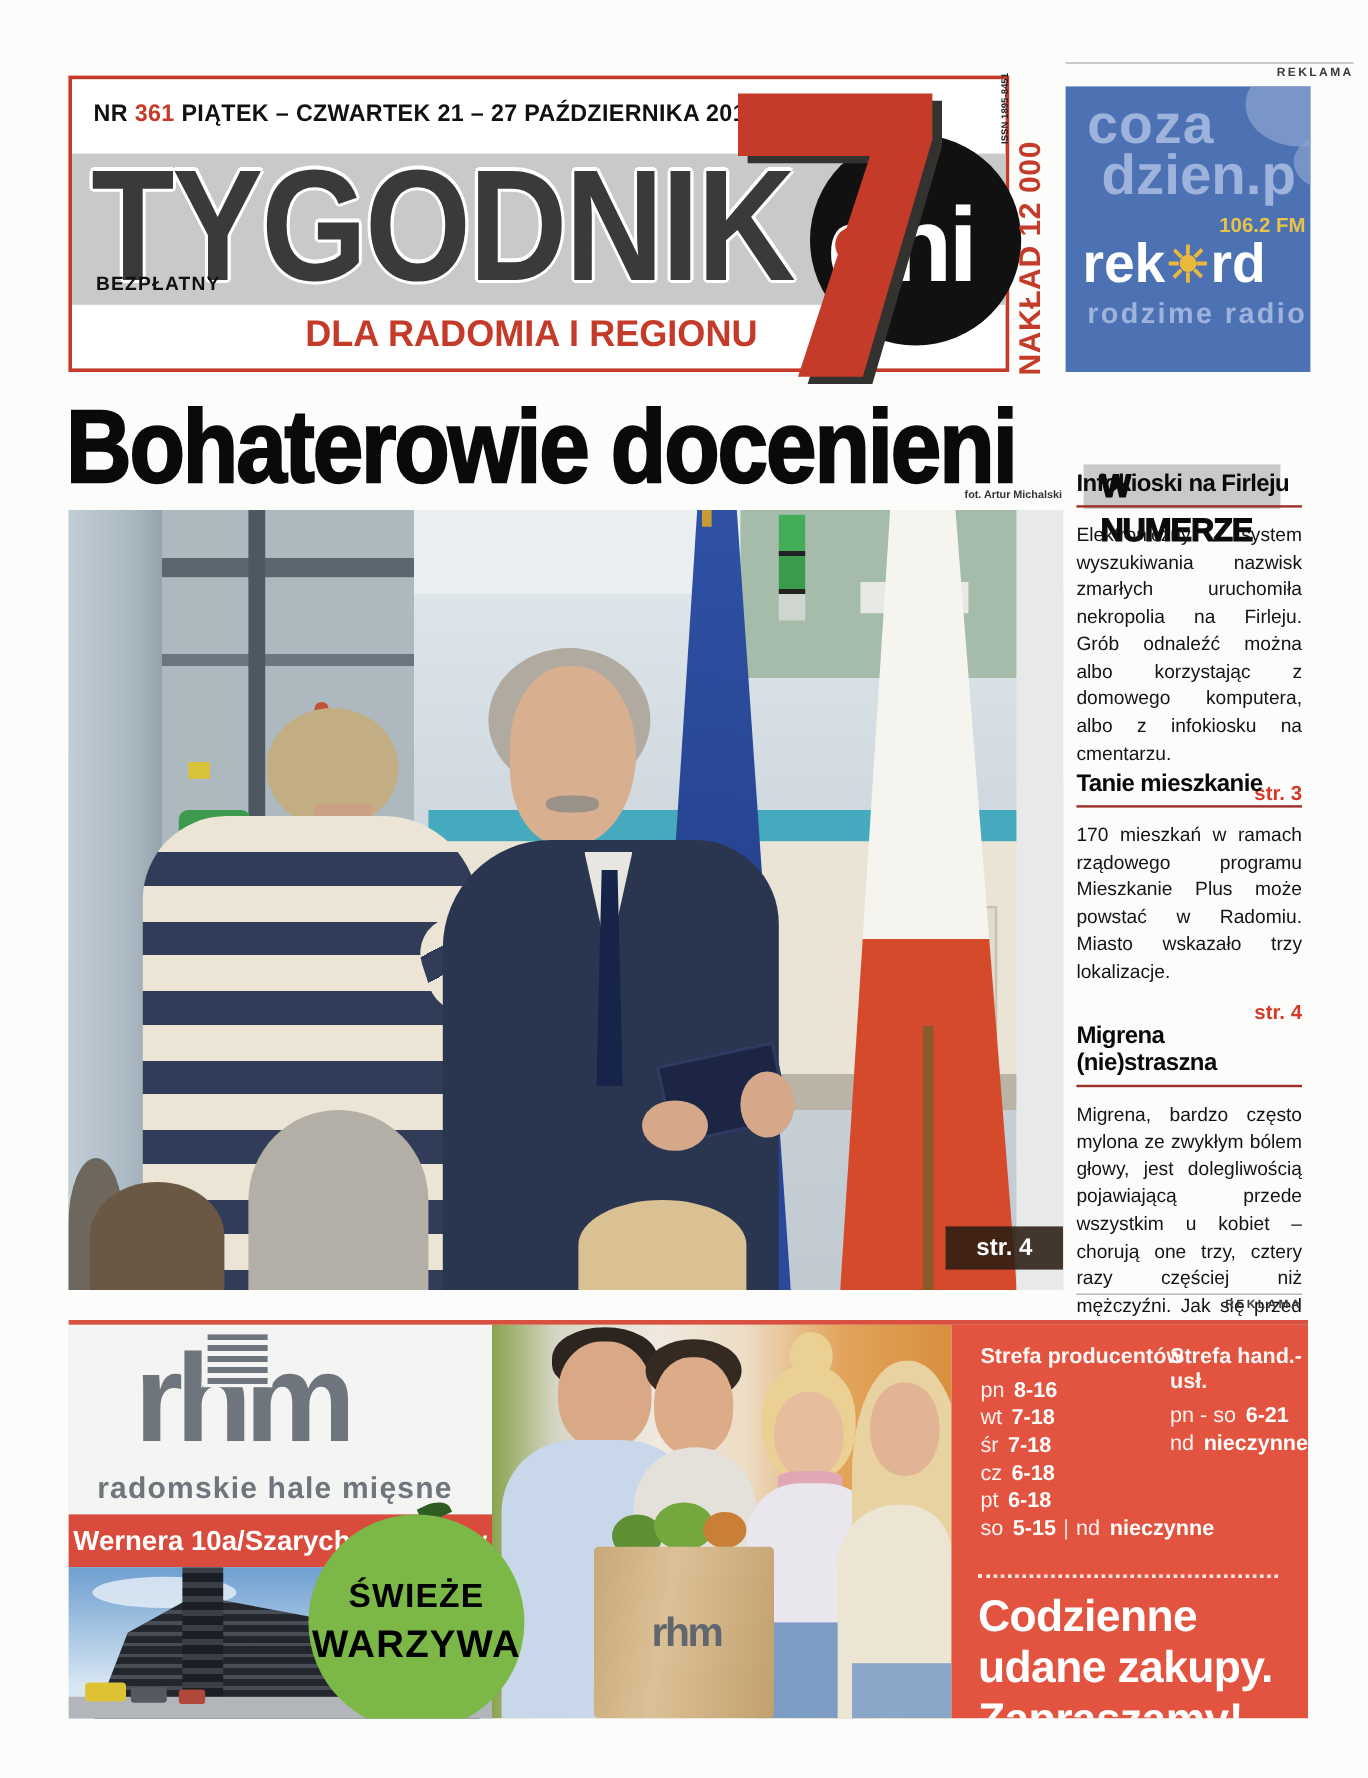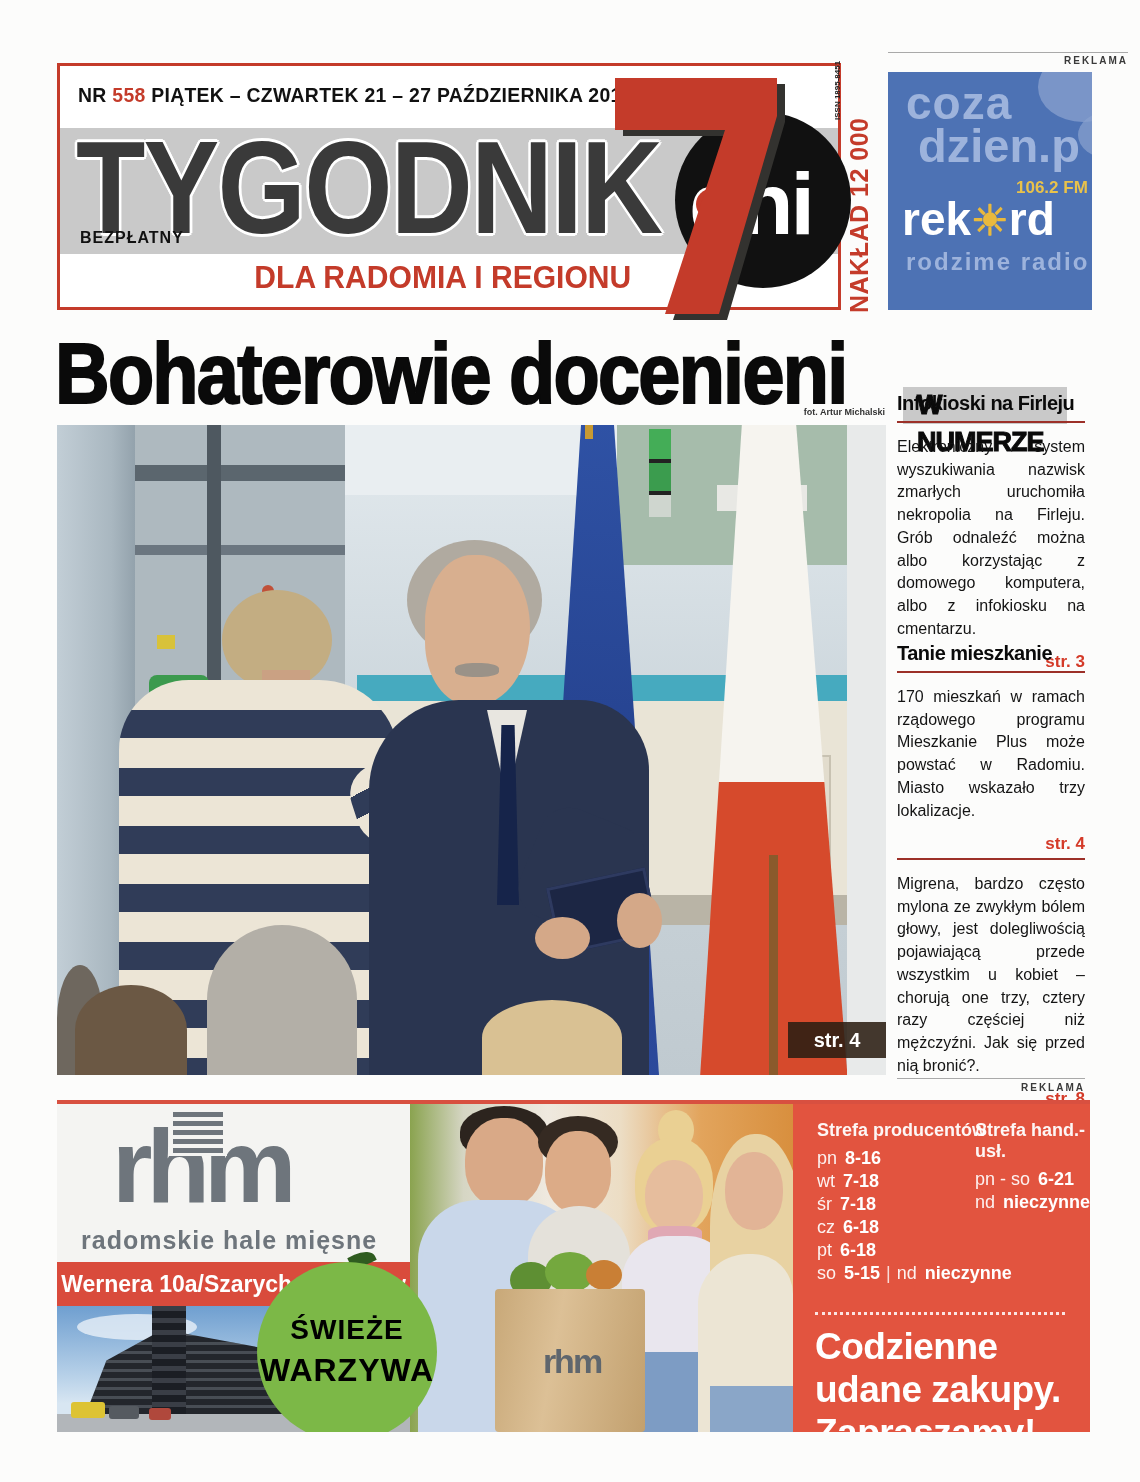--- a/index.html
+++ b/index.html
@@ -95,21 +95,21 @@
   .ph{position:absolute;}
 </style>
 </head>
 <body>
 
 <div id="page">
 
   <div id="masthead" class="abs">
     <div id="nr-line" class="abs">
       <span>NR</span>
-      <span class="num">558</span>
+      <span class="num">361</span>
       <span>PIĄTEK – CZWARTEK  21 – 27 PAŹDZIERNIKA 2016</span>
     </div>
     <div id="gray-band" class="abs"></div>
     <div id="tyg" class="abs nosel">TYGODNIK</div>
     <div id="bezp" class="abs">BEZPŁATNY</div>
     <div id="region" class="abs">DLA RADOMIA I REGIONU</div>
   </div>
 
   <svg id="logo7" class="abs" viewBox="0 0 275 262">
     <circle cx="170" cy="142" r="88" fill="#111"></circle>
@@ -203,20 +203,21 @@
     </div>
 
     <div class="article" style="top:312px;">
       <div class="art-title">Tanie mieszkanie</div>
       <div class="art-rule"></div>
       <div class="art-body">170 mieszkań w ramach rządowego programu Mieszkanie Plus może powstać w Radomiu. Miasto wskazało trzy lokalizacje.</div>
       <div class="art-page">str. 4</div>
     </div>
 
     <div class="article" style="top:522px;">
+      <div class="art-title">Migrena (nie)straszna</div>
       <div class="art-rule"></div>
       <div class="art-body">Migrena, bardzo często mylona ze zwykłym bólem głowy, jest dolegliwością pojawiającą przede wszystkim u kobiet – chorują one trzy, cztery razy częściej niż mężczyźni. Jak się przed nią bronić?.</div>
       <div class="art-page">str. 8</div>
     </div>
 
     <div id="rek-side-line" class="abs"></div>
     <div id="rek-side" class="abs">REKLAMA</div>
   </div>
 
   <div id="ad" class="abs">

